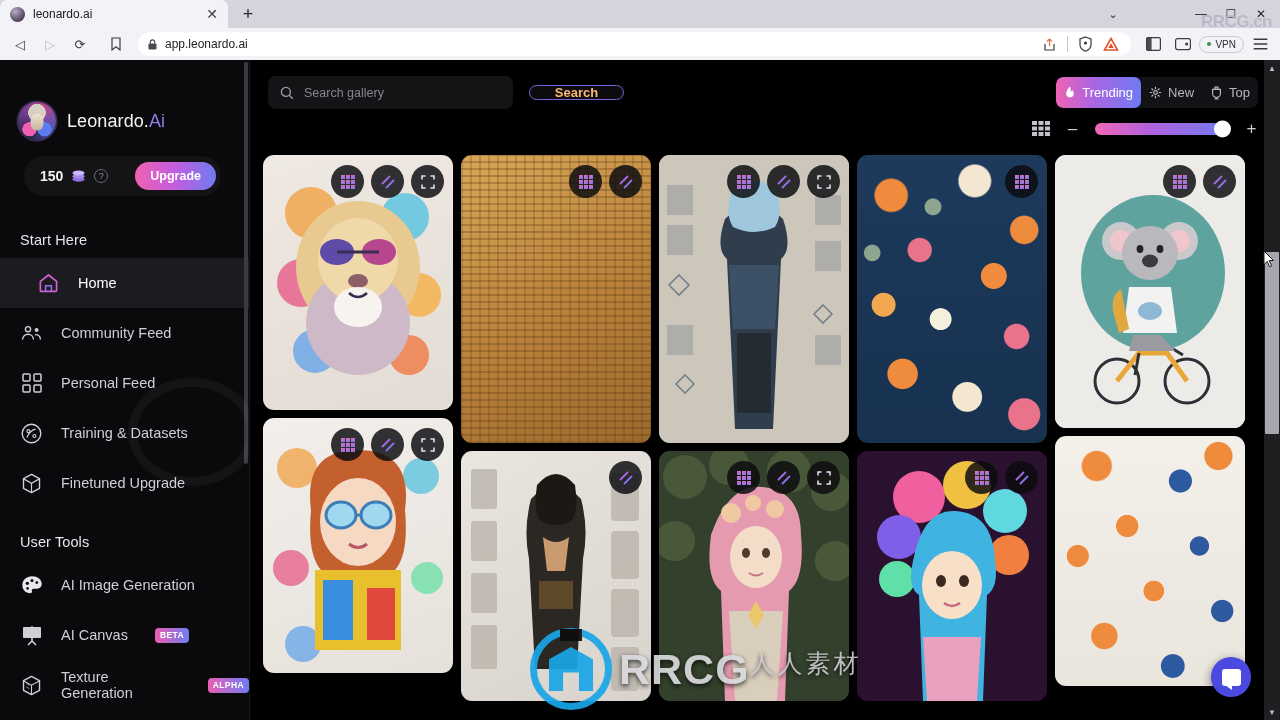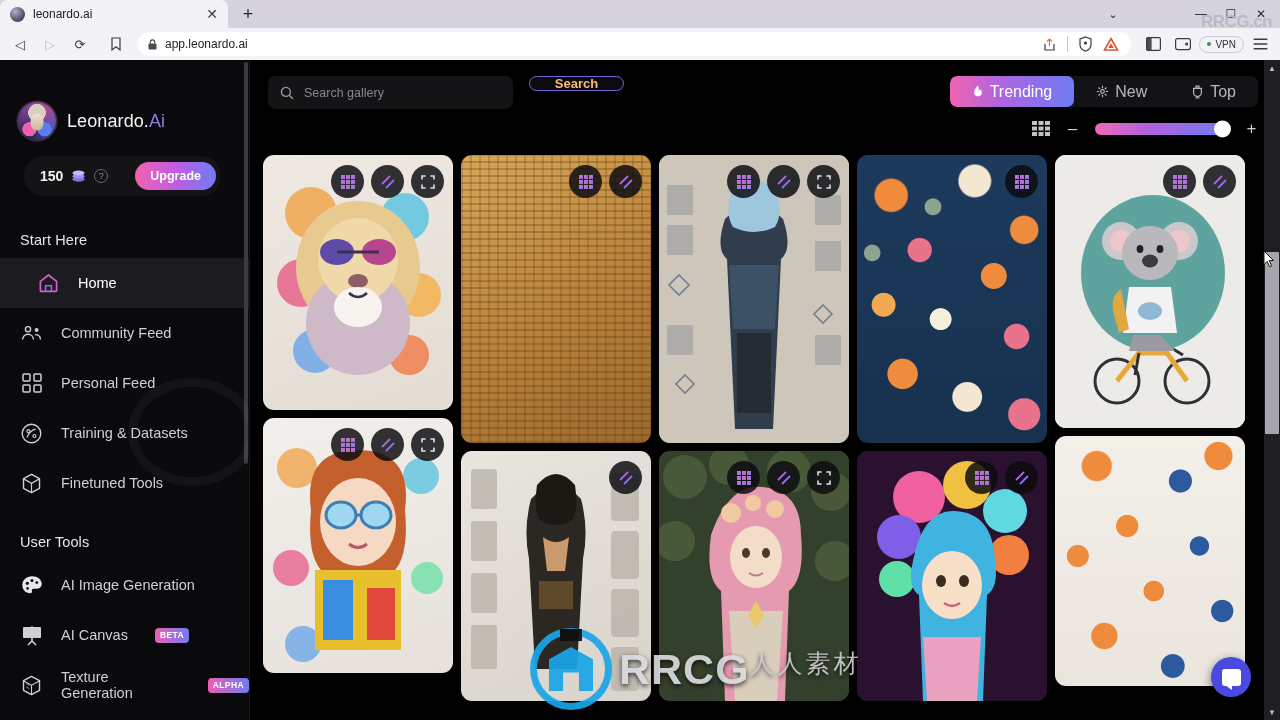--- a/index.html
+++ b/index.html
@@ -187,39 +187,39 @@
   }
 
   
   .main {
     flex:1; height:660px; position:relative; overflow:hidden;
     background:#000;
   }
   .topbar {
     height:95px; padding:16px 22px 0 10px; position:relative;
   }
-  .row1 { display:flex; align-items:flex-start; }
+  .row1 { display:flex; align-items:center; }
   .searchbox {
     width:245px;height:33px;background:#141417;border-radius:8px;
     display:flex;align-items:center;gap:10px;padding:0 12px; margin-left:8px;
   }
   .search-ph { font-size:12.5px; color:#86868f; }
   .search-btn {
     margin-left:16px; width:95px;height:15px;border-radius:16px;
     border:1px solid #7a5fd6; background:#0c0c0f;
     color:#fdba74; font-size:13px; font-weight:bold;
     display:flex;align-items:center;justify-content:center;
   }
   .sortgroup {
     margin-left:auto; display:flex; background:#131317; border-radius:7px;
     height:31px; overflow:hidden;
   }
   .sort-tab {
     display:flex;align-items:center;justify-content:center;gap:6px;
-    font-size:16px; color:#b7b7c0; padding:0 22px; height:31px;
+    font-size:13px; color:#b7b7c0; padding:0 8px; height:31px;
   }
   .sort-tab.active {
     background:linear-gradient(90deg,#ef63b4 0%,#a866e2 45%,#6f7bf2 100%);
     color:#fff; border-radius:7px; font-weight:500;
   }
 
   .row2 { display:flex; align-items:center; margin-top:11px; }
   .filtergroup {
     margin-left:8px; display:flex; background:#131317; border-radius:7px;
     height:28px; width:223px; overflow:hidden;
@@ -495,21 +495,21 @@
           <span>Training &amp; Datasets</span>
         </div>
 
         <div class="nav-item">
           <span class="nav-ico">
             <svg width="21" height="21" viewBox="0 0 21 21">
                 <path d="M10.5 1.4l8 4.3v9.6l-8 4.3-8-4.3V5.7z" fill="none" stroke="#cfcfd6" stroke-width="1.4" stroke-linejoin="round"></path>
                 <path d="M2.7 5.9l7.8 4.3 7.9-4.3M10.5 10.2v9.2" fill="none" stroke="#cfcfd6" stroke-width="1.2"></path>
               </svg>
           </span>
-          <span>Finetuned Tools</span>
+          <span>Finetuned Upgrade</span>
         </div>
       </div>
 
       <div class="sec-label" style="padding-top:26px;">User Tools</div>
       <div class="nav">
 
         <div class="nav-item">
           <span class="nav-ico">
             <svg width="22" height="21" viewBox="0 0 22 21">
                 <path d="M11 1.2C5.6 1.2 1.3 5 1.3 10.1c0 5 3.8 8.2 7.6 8.2 2 0 2.4-1.1 2-2.2-.5-1.4.3-2.3 1.7-2.3h2.6c4 0 5.5-2.3 5.5-5 0-4.2-4-7.6-9.7-7.6z" fill="#e8e8ec"></path>

